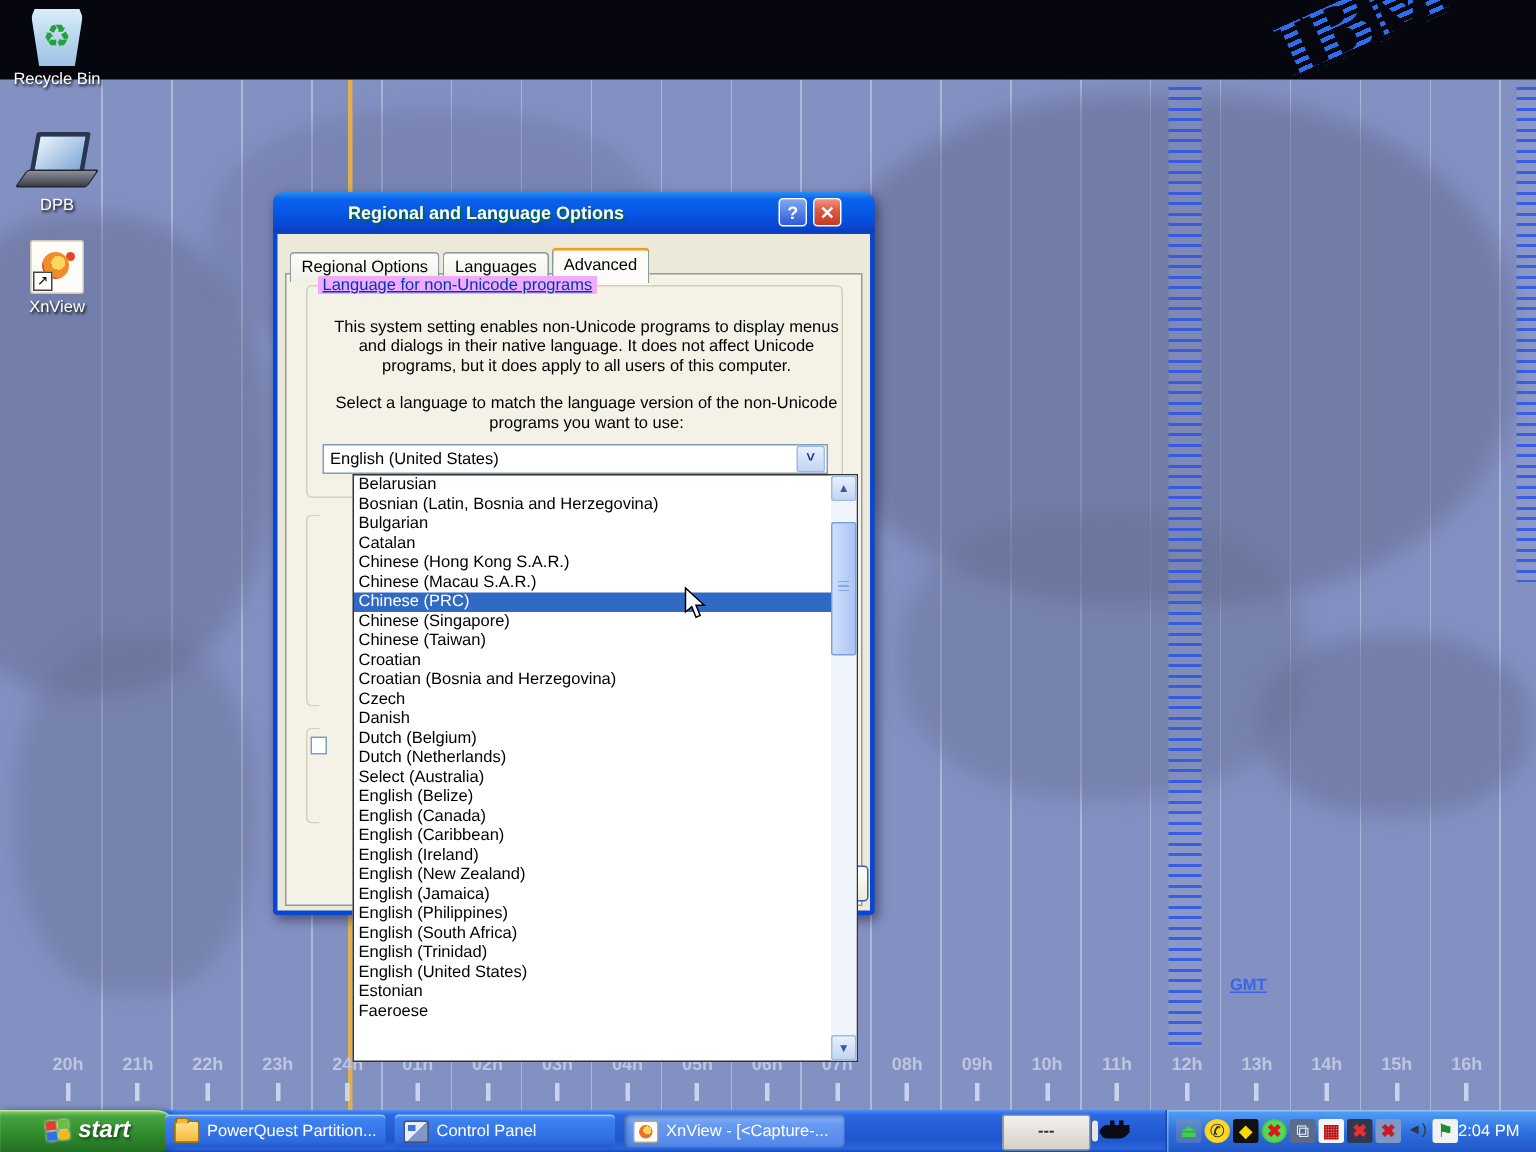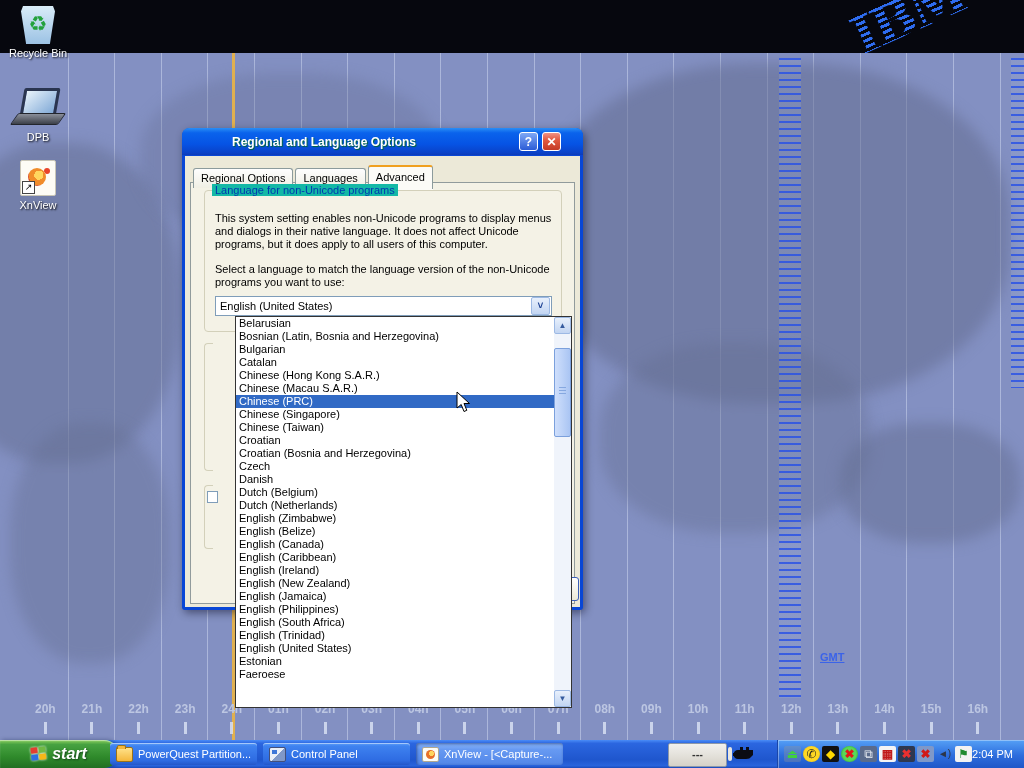--- a/index.html
+++ b/index.html
@@ -63,22 +63,22 @@
   .btn-help{right:45px;background:linear-gradient(180deg,#7fa8f5,#2c5cd6);}
   .btn-close{right:22px;background:linear-gradient(180deg,#f09286,#e25a41 40%,#c33a26);}
   .client{position:absolute;left:3px;right:3px;top:28px;bottom:3px;background:#ece9d8;}
   .tabs{position:absolute;left:11px;top:36px;display:flex;align-items:flex-end;z-index:3;}
   .tab{background:linear-gradient(180deg,#fefefe,#f0efe4);border:1px solid #8c9b9c;border-bottom:none;
        border-radius:3px 3px 0 0;font-size:11px;padding:3px 7px 3px;margin-right:2px;height:13px;cursor:pointer;}
   .tab.active{background:#fcfbf7;border-top:2px solid #f0a020;padding-top:4px;height:15px;position:relative;top:1px;
        box-shadow:0 1px 0 #fcfbf7;}
   .panel{position:absolute;left:8px;top:54px;width:383px;height:420px;background:#f4f2e6;border:1px solid #919b9c;z-index:2;}
   .groupbox{position:absolute;left:22px;top:62px;width:356px;height:140px;border:1px solid #d3d0ba;border-radius:4px;z-index:3;}
-  .grouplabel{position:absolute;left:30px;top:56px;background:#14b8a6;padding:0 3px;font-size:11px;color:#0038b0;z-index:4;}
-  .para{position:absolute;left:33px;width:352px;font-size:11px;line-height:13px;color:#000;z-index:4;}
+  .grouplabel{position:absolute;left:30px;top:56px;background:#f0abfc;padding:0 3px;font-size:11px;color:#0038b0;z-index:4;text-decoration:underline;}
+  .para{position:absolute;left:33px;width:352px;font-size:11px;line-height:13px;color:#000;z-index:4;text-align:center;}
   .p1{top:84px;}
   .p2{top:135px;}
   .combo{position:absolute;left:33px;top:168px;width:337px;height:20px;background:#fff;border:1px solid #7f9db9;
        box-sizing:border-box;z-index:4;display:flex;align-items:center;cursor:pointer;}
   .combo .val{flex:1;font-size:11px;padding-left:4px;color:#000;}
   .combo .drop{width:17px;height:16px;margin-right:1px;border:1px solid #9db9e4;border-radius:2px;
        background:linear-gradient(180deg,#e8f0fc,#c2d5f2);color:#1b3f91;font-size:10px;font-weight:bold;
        text-align:center;line-height:15px;}
   .frag{position:absolute;border:1px solid #d3d0ba;border-right:none;border-radius:4px 0 0 4px;width:8px;z-index:3;}
   .fragL1{left:22px;top:215px;height:126px;}
@@ -261,21 +261,21 @@
         <div class="item" data-name="language-option"><span>Chinese (Macau S.A.R.)</span></div>
         <div class="item selected" data-name="language-option"><span>Chinese (PRC)</span></div>
         <div class="item" data-name="language-option"><span>Chinese (Singapore)</span></div>
         <div class="item" data-name="language-option"><span>Chinese (Taiwan)</span></div>
         <div class="item" data-name="language-option"><span>Croatian</span></div>
         <div class="item" data-name="language-option"><span>Croatian (Bosnia and Herzegovina)</span></div>
         <div class="item" data-name="language-option"><span>Czech</span></div>
         <div class="item" data-name="language-option"><span>Danish</span></div>
         <div class="item" data-name="language-option"><span>Dutch (Belgium)</span></div>
         <div class="item" data-name="language-option"><span>Dutch (Netherlands)</span></div>
-        <div class="item" data-name="language-option"><span>English (Zimbabwe)</span></div>
+        <div class="item" data-name="language-option"><span>Select (Australia)</span></div>
         <div class="item" data-name="language-option"><span>English (Belize)</span></div>
         <div class="item" data-name="language-option"><span>English (Canada)</span></div>
         <div class="item" data-name="language-option"><span>English (Caribbean)</span></div>
         <div class="item" data-name="language-option"><span>English (Ireland)</span></div>
         <div class="item" data-name="language-option"><span>English (New Zealand)</span></div>
         <div class="item" data-name="language-option"><span>English (Jamaica)</span></div>
         <div class="item" data-name="language-option"><span>English (Philippines)</span></div>
         <div class="item" data-name="language-option"><span>English (South Africa)</span></div>
         <div class="item" data-name="language-option"><span>English (Trinidad)</span></div>
         <div class="item" data-name="language-option"><span>English (United States)</span></div>

